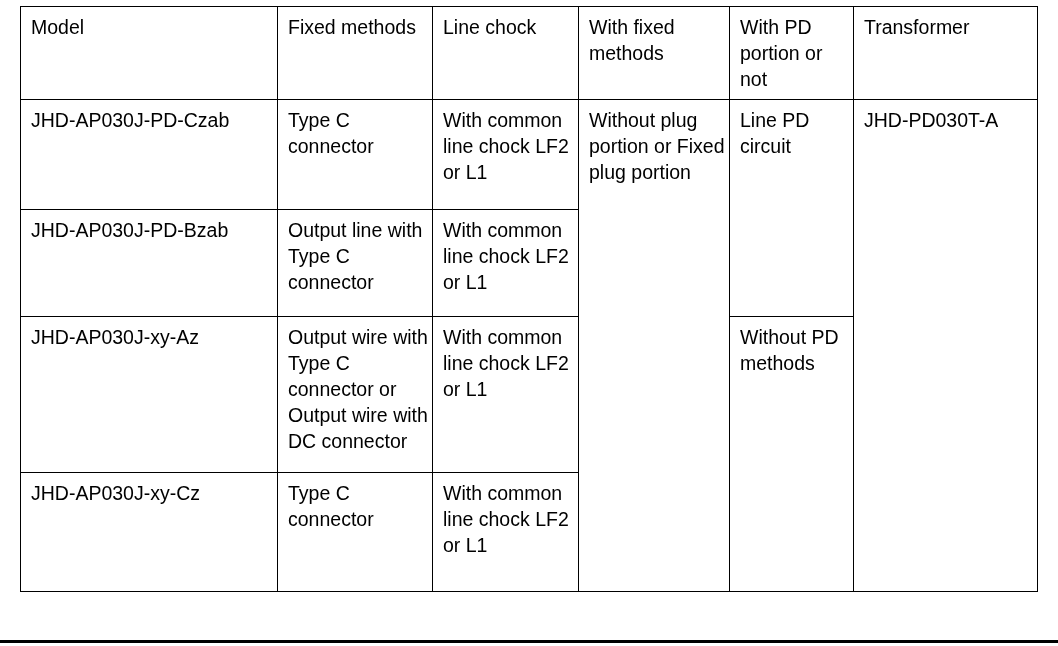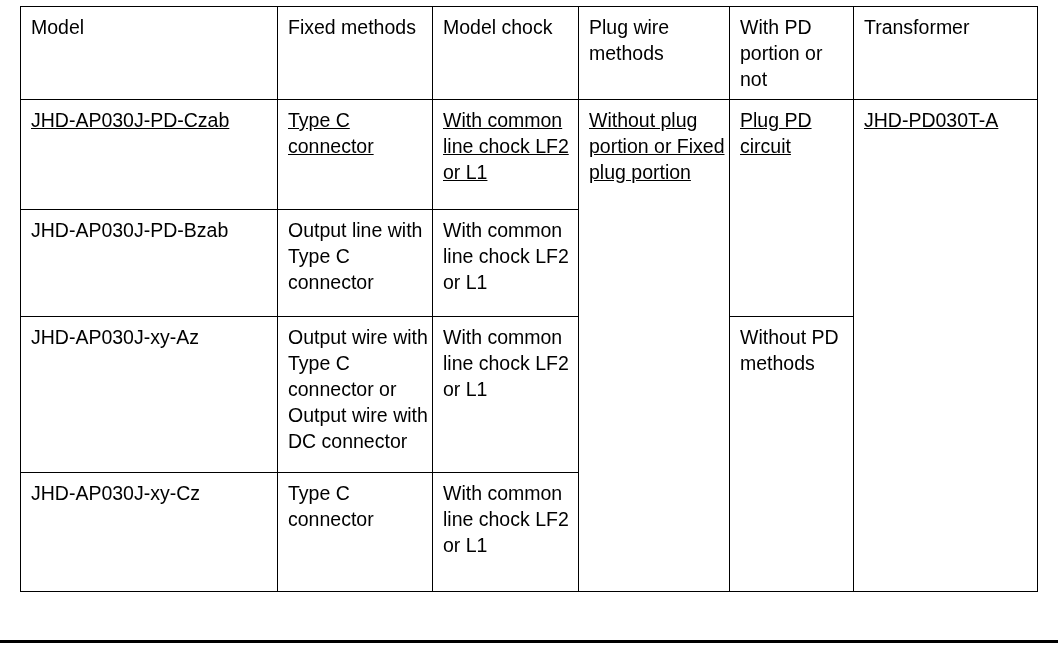--- a/index.html
+++ b/index.html
@@ -49,21 +49,21 @@
   
   .col-model       { width: 257px; }
   .col-output      { width: 155px; }
   .col-chock       { width: 146px; }
   .col-plug        { width: 151px; }
   .col-pd          { width: 124px; }
   .col-transformer { width: 184px; }
 
   
   .row-head  { height: 76px;  }
-  .row-1     { height: 110px; text-decoration: underline; }
+  .row-1     { height: 110px; }
   .row-2     { height: 107px; padding-left: 16px; }
   .row-3     { height: 156px; }
   .row-4     { height: 119px; }
 
   
   .page-bottom-rule {
     position: absolute;
     left: 0;
     top: 640px;
     width: 1058px;
@@ -83,35 +83,35 @@
       <col class="col-chock">
       <col class="col-plug">
       <col class="col-pd">
       <col class="col-transformer">
     </colgroup>
 
     <thead>
       <tr class="row-head">
         <th>Model</th>
         <th>Fixed methods</th>
-        <th>Model chock</th>
-        <th>Plug wire methods</th>
+        <th>Line chock</th>
+        <th>With fixed methods</th>
         <th>With PD portion or not</th>
         <th>Transformer</th>
       </tr>
     </thead>
 
     <tbody>
 
       <tr class="row-1">
         <td>JHD-AP030J-PD-Czab</td>
         <td>Type C connector</td>
         <td>With common line chock LF2 or L1</td>
         <td rowspan="4">Without plug portion or Fixed plug portion</td>
-        <td rowspan="2">Plug PD circuit</td>
+        <td rowspan="2">Line PD circuit</td>
         <td rowspan="4">JHD-PD030T-A</td>
       </tr>
 
       <tr class="row-2">
         <td>JHD-AP030J-PD-Bzab</td>
         <td>Output line with Type C connector</td>
         <td>With common line chock LF2 or L1</td>
       </tr>
 
       <tr class="row-3">

